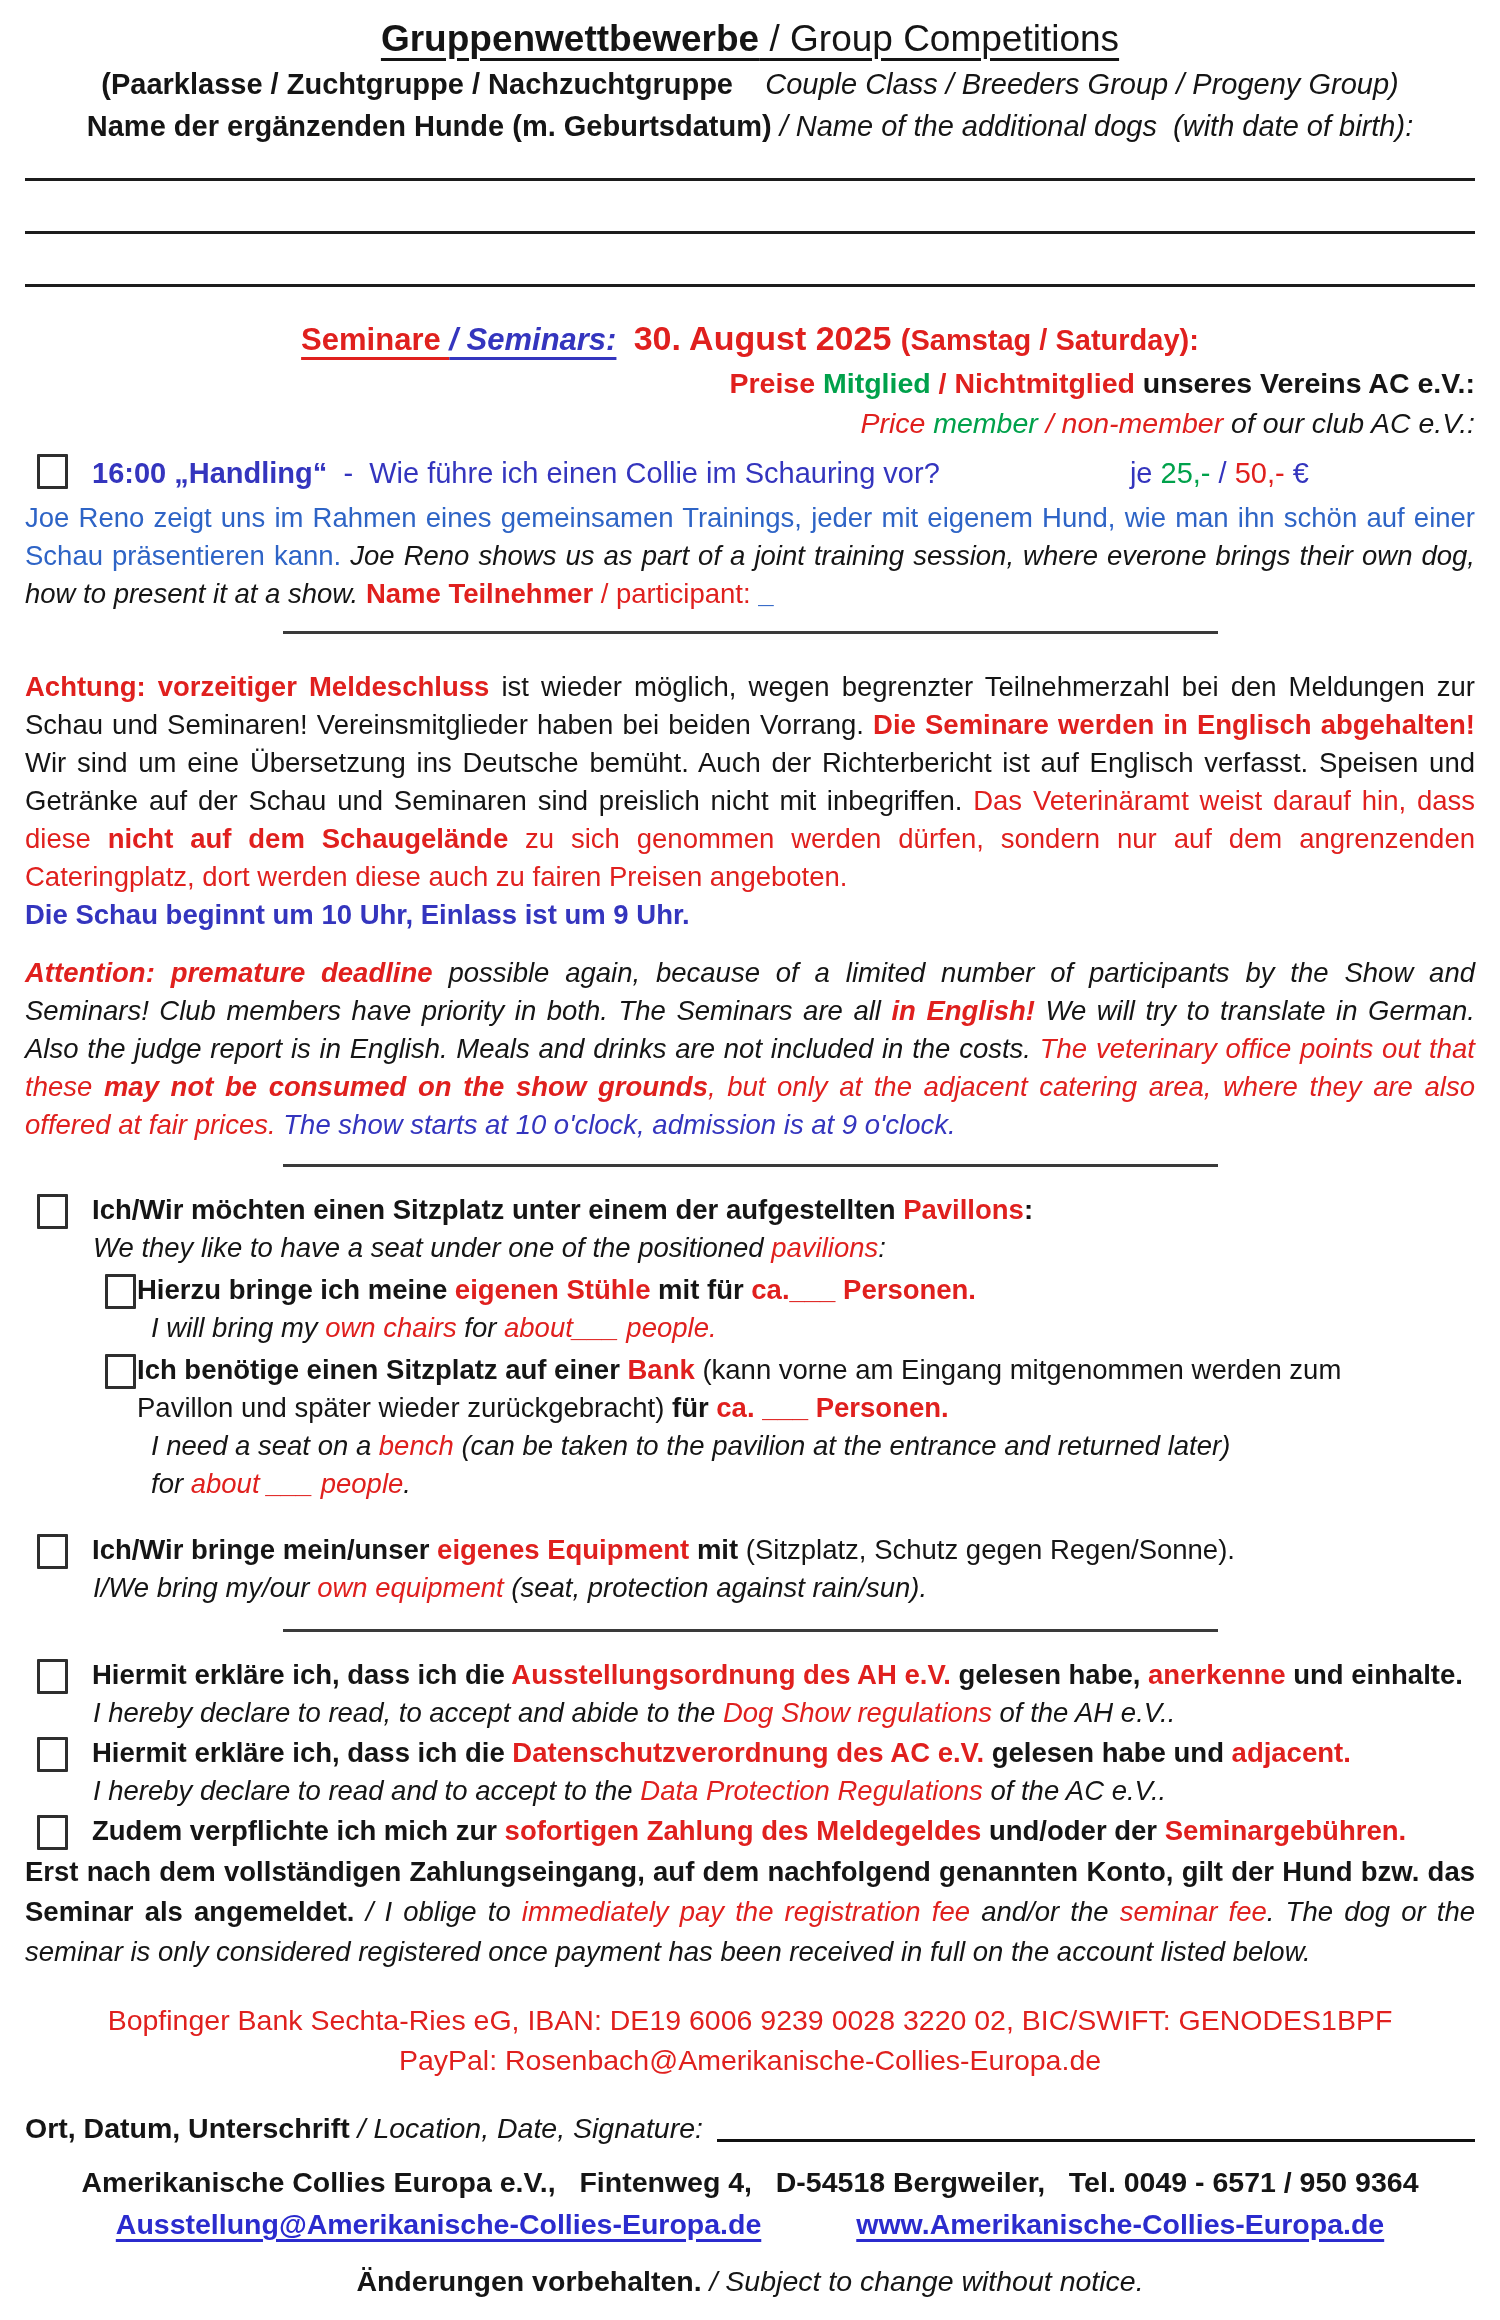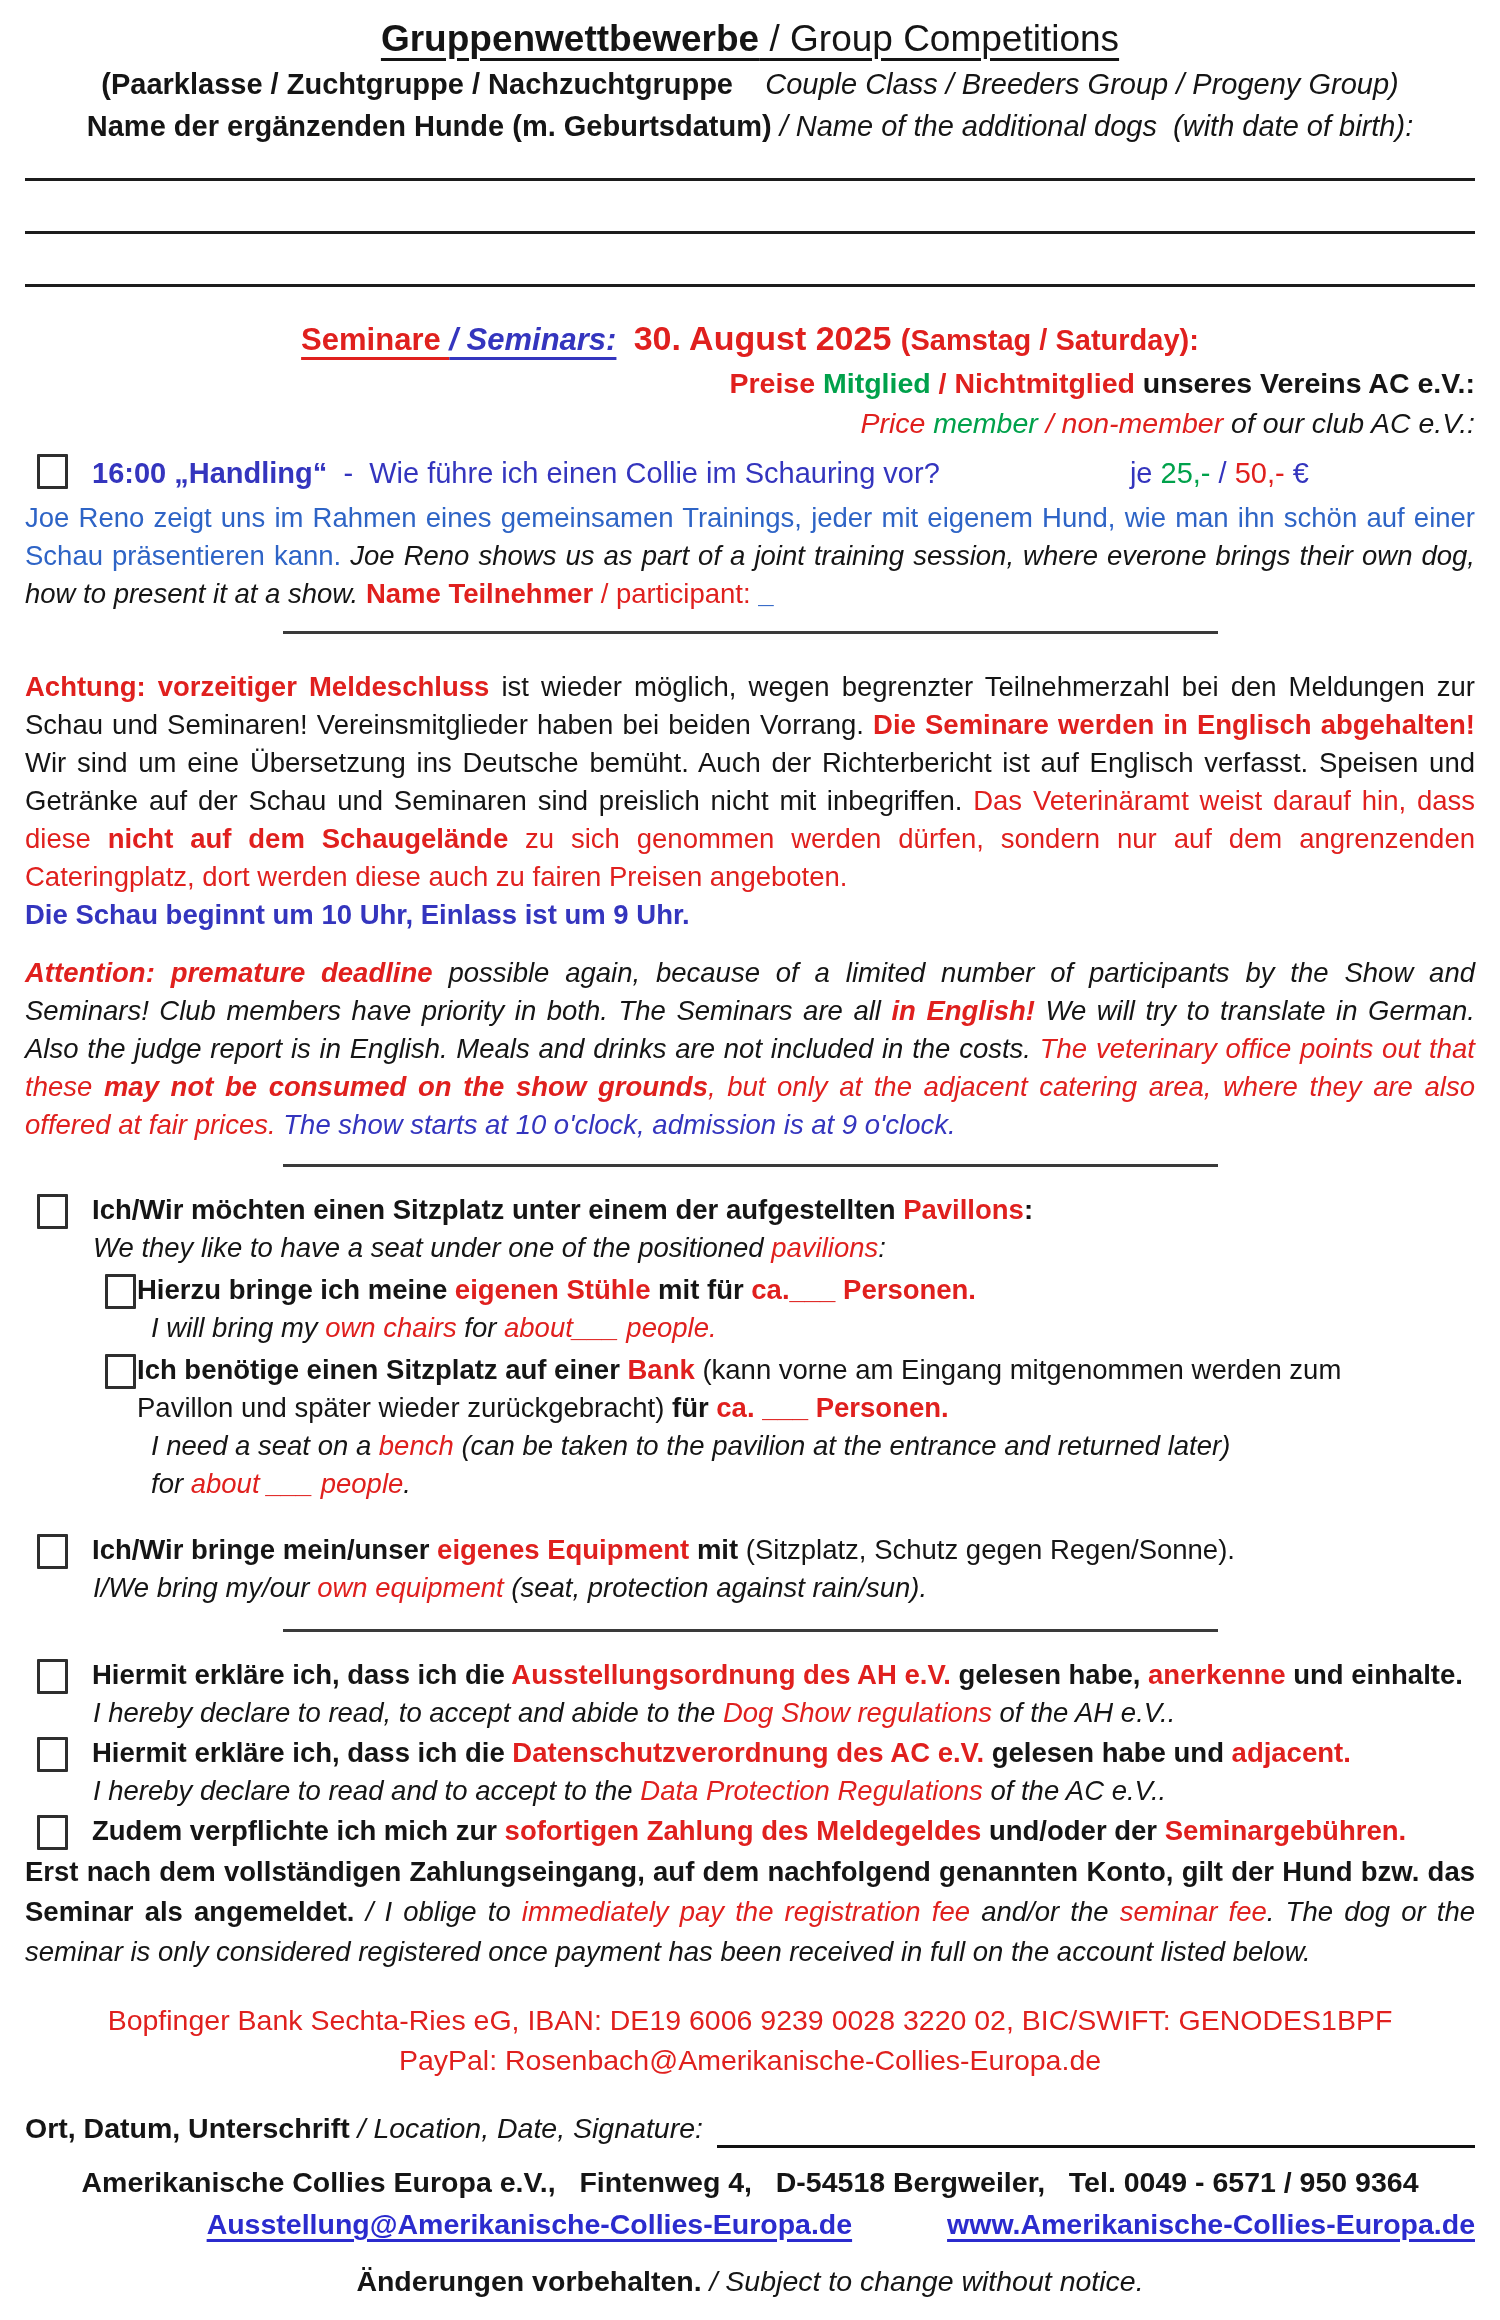--- a/index.html
+++ b/index.html
@@ -60,26 +60,26 @@
   .pav1{margin-top:24px}
   .equip{margin-top:28px}
   .d3{margin:22px auto 0 auto}
   .decl{margin-top:24px}
   .decl ~ .decl{margin-top:2px}
   .cont{line-height:40px;margin-top:2px}
 
   .bank{font-size:28.5px;line-height:40px;font-weight:400;color:var(--red);text-align:center}
   .bank.first{margin-top:28px}
 
-  .sigrow{display:flex;align-items:flex-end;margin-top:28px}
+  .sigrow{display:flex;align-items:flex-start;margin-top:28px}
   .sigrow .rich{flex:0 0 auto;font-size:28.5px;line-height:40px}
   .sigline{flex:1 1 auto;height:34px;border-bottom:3px solid #111;margin-left:6px}
 
   .contact{font-size:28.5px;line-height:40px;font-weight:700;text-align:center;margin-top:14px;white-space:pre-wrap}
-  .links{display:flex;justify-content:flex-end;gap:95px;margin-top:2px}
+  .links{display:flex;justify-content:center;gap:95px;margin-top:2px}
   .links a{font-size:28.5px;line-height:40px;font-weight:700;color:var(--link);
            text-decoration:underline;text-decoration-thickness:2.5px;text-underline-offset:5px}
   .note{font-size:28.5px;line-height:38px;text-align:center;margin-top:18px}
 </style>
 </head>
 <body>
 
 <p class="rich title"><span class="r b u">Gruppenwettbewerbe</span><span class="r u"> / Group Competitions</span></p>
 <p class="rich hline"><span class="r b">(Paarklasse / Zuchtgruppe / Nachzuchtgruppe</span><span class="r">    </span><span class="r i">Couple Class / Breeders Group / Progeny Group)</span></p>
 <p class="rich hline"><span class="r b">Name der ergänzenden Hunde (m. Geburtsdatum)</span><span class="r"> </span><span class="r i">/ Name of the additional dogs  (with date of birth):</span></p>

